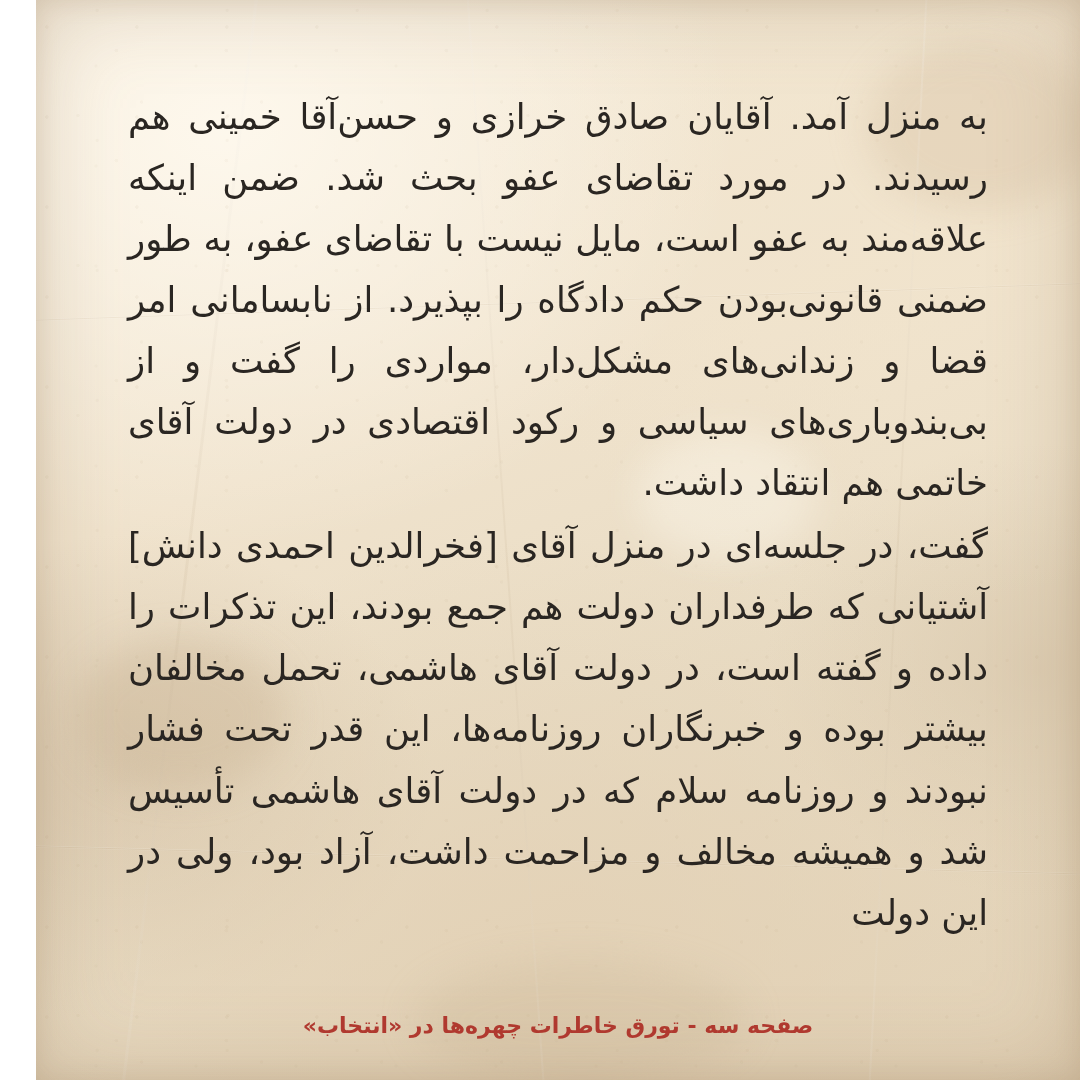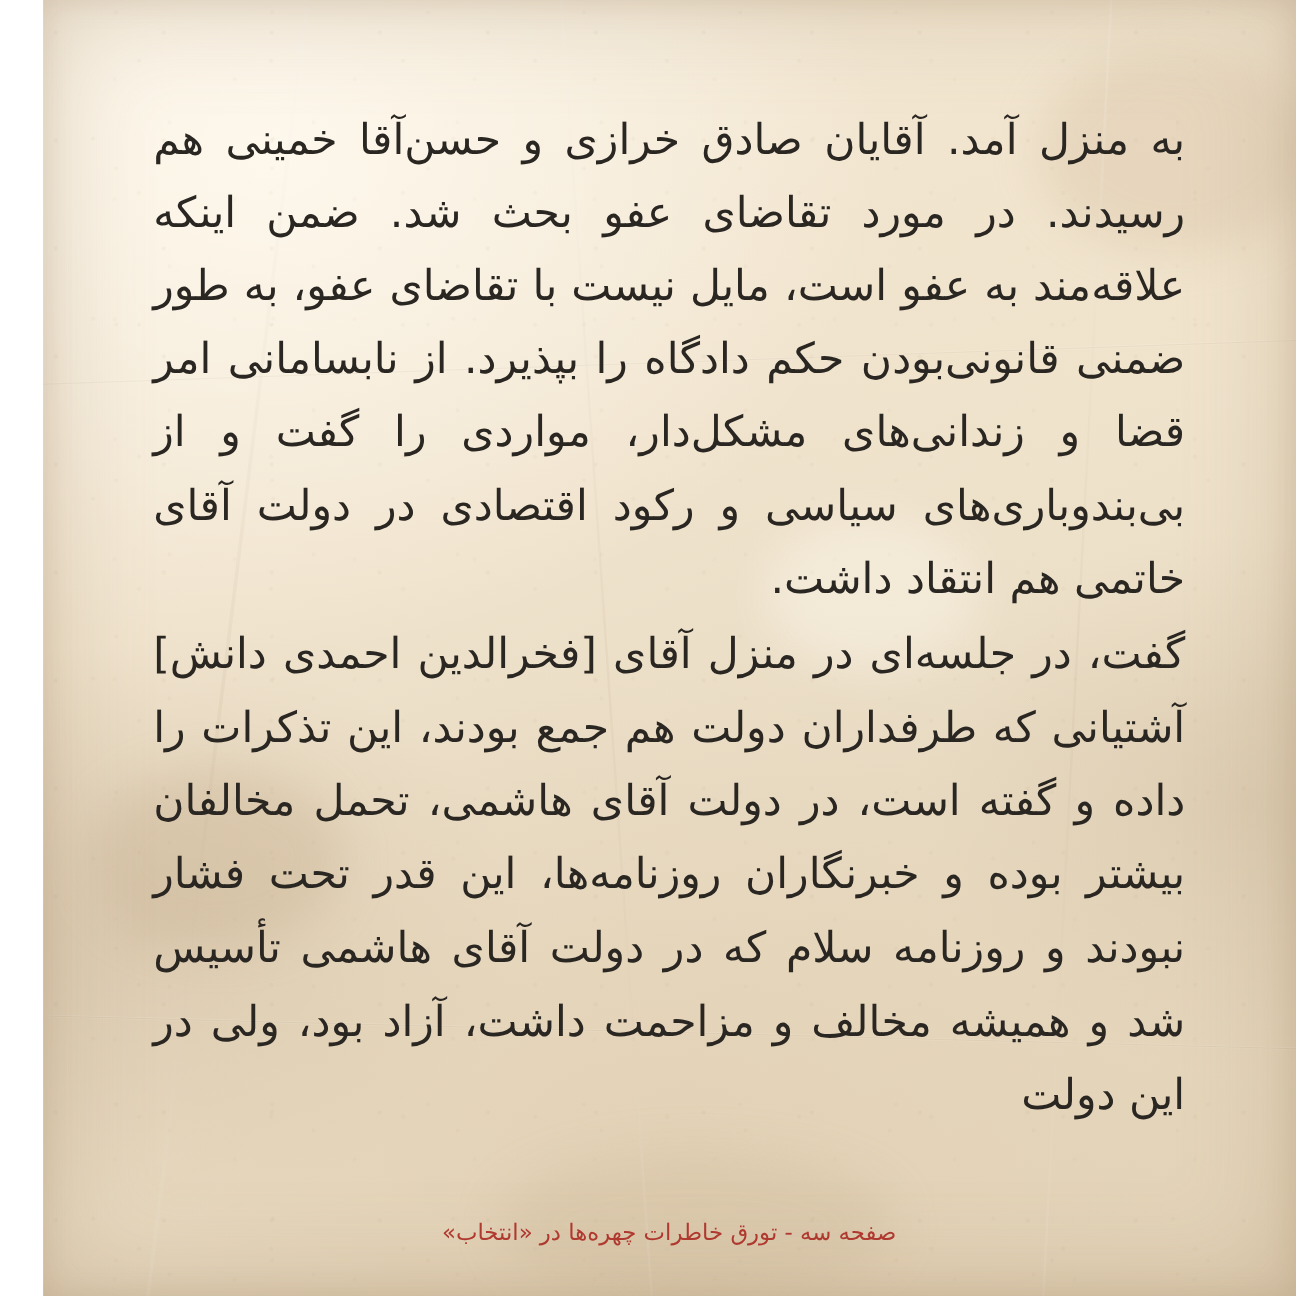--- a/index.html
+++ b/index.html
@@ -105,22 +105,22 @@
 
   .footer {
     margin-top: auto;
     padding-bottom: 42px;
     text-align: center;
     direction: rtl;
   }
   .footer-caption {
     display: inline-block;
     font-family: "DejaVu Sans", sans-serif;
-    font-size: 19px;
-    font-weight: normal;
+    font-size: 22px;
+    font-weight: bold;
     color: #b0392f;
     letter-spacing: 0;
   }
 </style>
 </head>
 <body>
 
 <div class="page">
   <div class="grain"></div>
   <div class="stain s1"></div>

